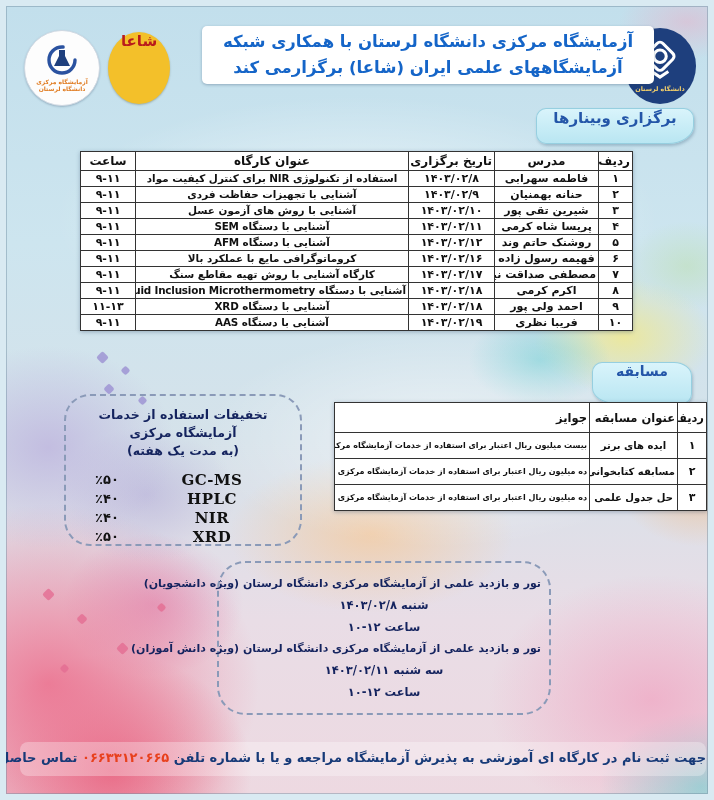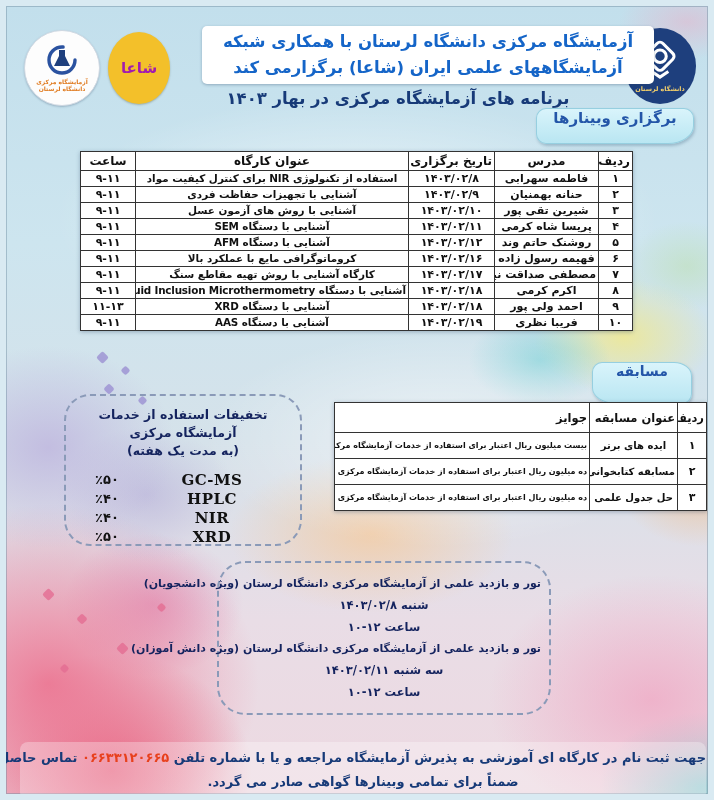--- a/index.html
+++ b/index.html
@@ -32,22 +32,22 @@
   
   .uni-logo{position:absolute;right:12px;top:22px;width:72px;height:76px;border-radius:50%;
     background:#1e3f7d;display:flex;align-items:center;justify-content:center;}
   .title-box{position:absolute;left:196px;top:20px;width:452px;height:58px;background:#fff;
     border-radius:5px;box-shadow:0 1px 3px rgba(40,70,100,.35);
     display:flex;flex-direction:column;justify-content:center;text-align:center;
     color:#1565c8;font-size:16.5px;line-height:1.6;}
   .subtitle{position:absolute;left:196px;top:83px;width:392px;text-align:center;
     color:#173a78;font-size:16.5px;}
   .shaa-logo{position:absolute;left:102px;top:26px;width:62px;height:72px;border-radius:50%;
-    background:#f3c02a;display:flex;align-items:center;justify-content:center;
-    color:#a21caf;font-size:15px;box-shadow:0 1px 2px rgba(60,60,20,.3);}
+    background:#f3c02a;display:flex;justify-content:center;
+    color:#b91c1c;font-size:15px;box-shadow:0 1px 2px rgba(60,60,20,.3);}
   .lab-logo{position:absolute;left:18px;top:24px;width:76px;height:76px;border-radius:50%;
     background:#fdfdfd;border:1px solid #cfd8e2;display:flex;flex-direction:column;
     align-items:center;justify-content:center;box-shadow:0 1px 2px rgba(40,70,100,.3);}
   .lab-cap{color:#e07a1e;font-size:6px;line-height:1.25;text-align:center;}
   
   .badge{position:absolute;background:linear-gradient(180deg,#d9f4fb,#b9e6f2);
     border:1px solid #96cfe0;color:#2456a8;display:flex;align-items:flex-start;justify-content:center;
     box-shadow:1px 2px 3px rgba(50,90,120,.3);}
   .badge-webinars{right:14px;top:102px;width:158px;height:36px;font-size:15px;
     border-radius:10px 10px 26px 10px / 10px 10px 18px 10px;}
@@ -116,21 +116,20 @@
         <path d="M14 27 L20 31 L26 27"></path>
       </g>
       <text x="20" y="41" text-anchor="middle" font-size="4.6" fill="#f5d06a" font-family="DejaVu Sans, sans-serif">دانشگاه لرستان</text>
     </svg>
   </div>
 
   <div class="title-box">
     <div>آزمایشگاه مرکزی دانشگاه لرستان با همکاری شبکه</div>
     <div>آزمایشگاههای علمی ایران (شاعا) برگزارمی کند</div>
   </div>
-  <div class="subtitle">برنامه های آزمایشگاه مرکزی در بهار ۱۴۰۳</div>
 
   <div class="shaa-logo">
     <span>شاعا</span>
   </div>
 
   <div class="lab-logo">
     <svg width="40" height="34" viewBox="0 0 40 34">
       <circle cx="20" cy="16" r="13" fill="none" stroke="#2a52a0" stroke-width="3.4" stroke-dasharray="62 22" stroke-linecap="round"></circle>
       <polygon points="17,6 23,6 23,12 28,22 12,22 17,12" fill="#1e3f7d"></polygon>
     </svg>
@@ -330,16 +329,15 @@
       <span dir="ltr">۱۰-۱۲</span>
     </div>
   </div>
 
   <div class="footer">
     <div class="footer-line">
       <span>جهت ثبت نام در کارگاه ای آموزشی به پذیرش آزمایشگاه مراجعه و یا با شماره تلفن</span>
       <span class="phone" dir="ltr">۰۶۶۳۳۱۲۰۶۶۵</span>
       <span>تماس حاصل فرمایید.</span>
     </div>
-    <div class="footer-line">ضمناً برای تمامی وبینارها گواهی صادر می گردد.</div>
   </div>
 
 </div>
 
 </body></html>

